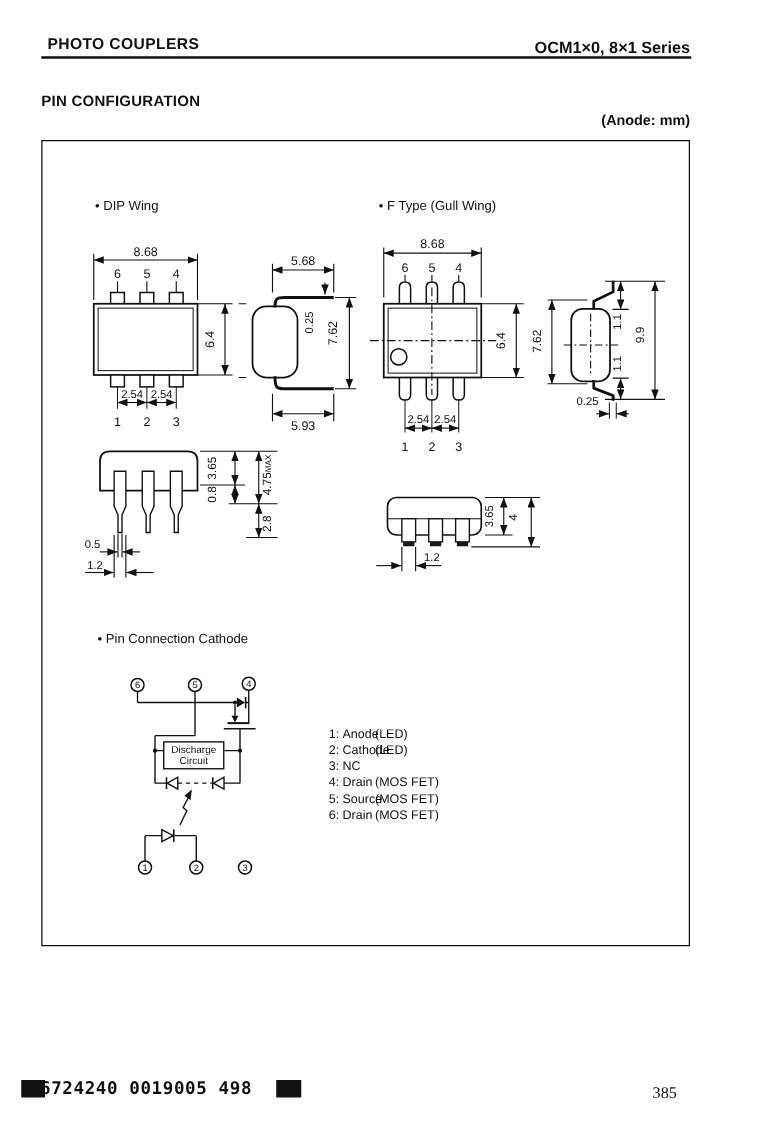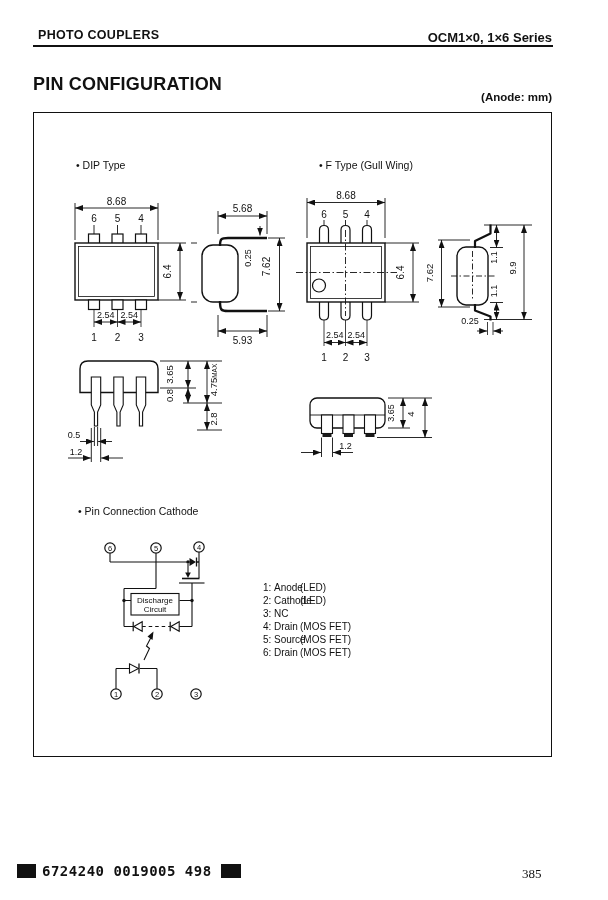--- a/index.html
+++ b/index.html
@@ -4,48 +4,48 @@
 <style>
   html,body{margin:0;padding:0;}
   body{
     width:608px;height:900px;position:relative;background:#fff;
     font-family:"Liberation Sans",sans-serif;color:#111;overflow:hidden;
   }
   .abs{position:absolute;}
   .hdr-left{left:38px;top:28px;font-size:12.5px;font-weight:bold;letter-spacing:.3px;}
   .hdr-right{right:56px;top:30px;font-size:13px;font-weight:bold;}
   .hdr-rule{left:33px;top:45px;width:520px;height:2px;background:#111;}
-  .page-title{left:33px;top:74px;font-size:18px;font-weight:bold;letter-spacing:.2px;}
+  .page-title{left:33px;top:74px;font-size:12px;font-weight:bold;letter-spacing:.2px;}
   .unit-label{right:56px;top:91px;font-size:11.5px;font-weight:bold;}
   .main-box{left:33px;top:112px;width:519px;height:645px;border:1.6px solid #111;box-sizing:border-box;}
   .sec-label{font-size:10.5px;color:#111;white-space:nowrap;}
   .sec-dip{left:76px;top:159px;}
-  .sec-f{left:319px;top:159px;}
+  .sec-f{left:303px;top:159px;}
   .sec-pin{left:78px;top:505px;}
   .drawing-svg{left:0;top:0;}
   .pin-list{left:263px;top:582px;font-size:10px;line-height:12.9px;white-space:nowrap;}
   .pl-num{display:inline-block;width:11px;}
   .pl-name{display:inline-block;width:26px;}
   .bar-sq1{left:17px;top:864px;width:19px;height:14px;background:#111;}
   .bar-sq2{left:221px;top:864px;width:20px;height:14px;background:#111;}
-  .bar-code{left:42px;top:863px;font-family:"DejaVu Sans Mono",monospace;font-weight:bold;font-size:14px;letter-spacing:.5px;}
+  .bar-code{left:32px;top:863px;font-family:"DejaVu Sans Mono",monospace;font-weight:bold;font-size:14px;letter-spacing:.5px;}
   .page-num{left:522px;top:866px;font-family:"Liberation Serif",serif;font-size:13px;text-align:center;}
   svg text{font-family:"Liberation Sans",sans-serif;fill:#111;}
 </style>
 </head>
 <body>
 
 <div class="abs hdr-left">PHOTO COUPLERS</div>
-<div class="abs hdr-right">OCM1×0, 1×6 Series</div>
+<div class="abs hdr-right">OCM1×0, 8×1 Series</div>
 <div class="abs hdr-rule"></div>
 <div class="abs page-title">PIN CONFIGURATION</div>
 <div class="abs unit-label">(Anode: mm)</div>
 <div class="abs main-box"></div>
 
-<div class="abs sec-label sec-dip">• DIP Type</div>
+<div class="abs sec-label sec-dip">• DIP Wing</div>
 <div class="abs sec-label sec-f">• F Type (Gull Wing)</div>
 <div class="abs sec-label sec-pin">• Pin Connection Cathode</div>
 
 <svg class="abs drawing-svg" width="608" height="900" viewBox="0 0 608 900">
   <defs>
     <marker id="arr" viewBox="0 0 8 6" refX="8" refY="3" markerWidth="8" markerHeight="6" orient="auto-start-reverse" markerUnits="userSpaceOnUse">
       <path d="M0,0 L8,3 L0,6 z" fill="#111"></path>
     </marker>
   </defs>
 

